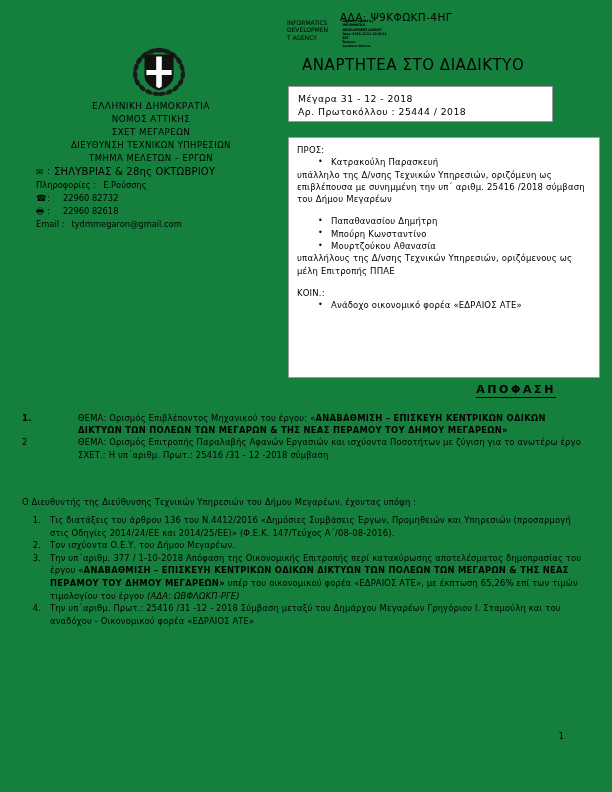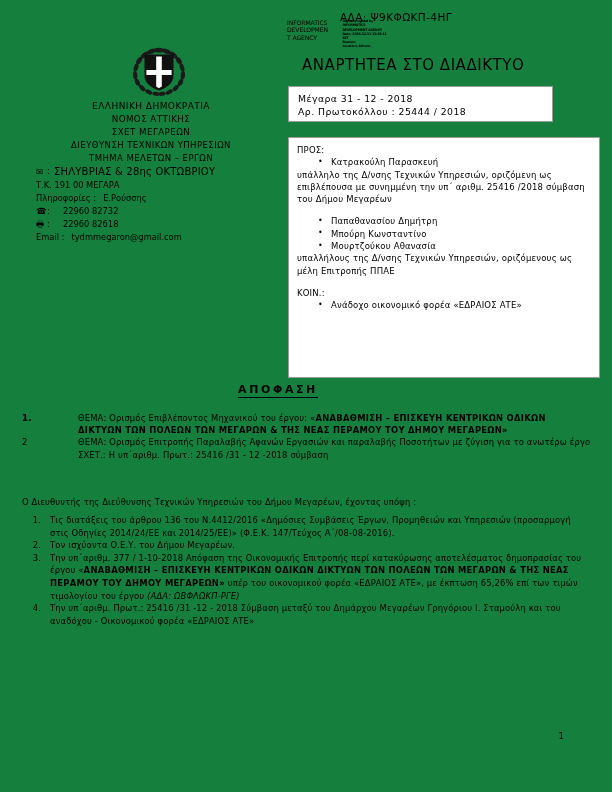--- a/index.html
+++ b/index.html
@@ -168,21 +168,21 @@
     font-size: 8px;
   }
   .gap10 { height: 10px; }
 
   
   .apofasi {
     position: absolute;
     top: 383px;
     left: 0;
     width: 556px;
-    text-align: center;
+    text-align: right;
     font-size: 11px;
     font-weight: bold;
     letter-spacing: 2.6px;
   }
   .apofasi span {
     border-bottom: 1.3px solid #000;
     padding-bottom: 1px;
   }
 
   
@@ -317,23 +317,20 @@
     <div class="lh-center lh-c3">ΣΧΕΤ ΜΕΓΑΡΕΩΝ</div>
     <div class="lh-center lh-c4">ΔΙΕΥΘΥΝΣΗ ΤΕΧΝΙΚΩΝ ΥΠΗΡΕΣΙΩΝ</div>
     <div class="lh-center lh-c5">ΤΜΗΜΑ  ΜΕΛΕΤΩΝ – ΕΡΓΩΝ</div>
 
     <div class="lh-rows">
       <div class="lh-row">
         <span class="ico">✉</span>
         <span class="sep">:</span>
         <span style="font-size:10px;letter-spacing:0.2px;">ΣΗΛΥΒΡΙΑΣ &amp; 28ης ΟΚΤΩΒΡΙΟΥ</span>
       </div>
-      <div class="lh-row lh-indent" style="padding-left:0;">
-        <span>Τ.Κ. 191 00 ΜΕΓΑΡΑ</span>
-      </div>
       <div class="lh-row">
         <span>Πληροφορίες :</span>
         <span class="sep">&nbsp;</span>
         <span>Ε.Ρούσσης</span>
       </div>
       <div class="lh-row">
         <span class="ico">☎</span>
         <span class="sep">:</span>
         <span style="padding-left:9px;">22960 82732</span>
       </div>
@@ -379,21 +376,21 @@
     <span>ΑΠΟΦΑΣΗ</span>
   </div>
 
   <div class="themes">
     <div class="theme-row">
       <div class="theme-num b">1.</div>
       <div class="theme-body"><span>ΘΕΜΑ:  Ορισμός Επιβλέποντος Μηχανικού του έργου: «</span><b>ΑΝΑΒΑΘΜΙΣΗ – ΕΠΙΣΚΕΥΗ  ΚΕΝΤΡΙΚΩΝ ΟΔΙΚΩΝ  ΔΙΚΤΥΩΝ ΤΩΝ ΠΟΛΕΩΝ  ΤΩΝ ΜΕΓΑΡΩΝ &amp; ΤΗΣ  ΝΕΑΣ ΠΕΡΑΜΟΥ ΤΟΥ ΔΗΜΟΥ ΜΕΓΑΡΕΩΝ»</b></div>
     </div>
     <div class="theme-row">
       <div class="theme-num">2</div>
-      <div class="theme-body">ΘΕΜΑ:  Ορισμός Επιτροπής Παραλαβής Αφανών Εργασιών και παραλαβής Ποσοτήτων με ζύγιση για το ανωτέρω έργο</div>
+      <div class="theme-body">ΘΕΜΑ:  Ορισμός Επιτροπής Παραλαβής Αφανών Εργασιών και ισχύοντα Ποσοτήτων με ζύγιση για το ανωτέρω έργο</div>
     </div>
     <div class="theme-row">
       <div class="theme-num"></div>
       <div class="theme-body">ΣΧΕΤ.:   Η υπ΄αριθμ. Πρωτ.:  25416 /31  - 12  -2018 σύμβαση</div>
     </div>
   </div>
 
   <div class="intro">Ο Διευθυντής της Διεύθυνσης Τεχνικών Υπηρεσιών του Δήμου Μεγαρέων, έχοντας υπόψη :</div>
 
   <div class="olist">

